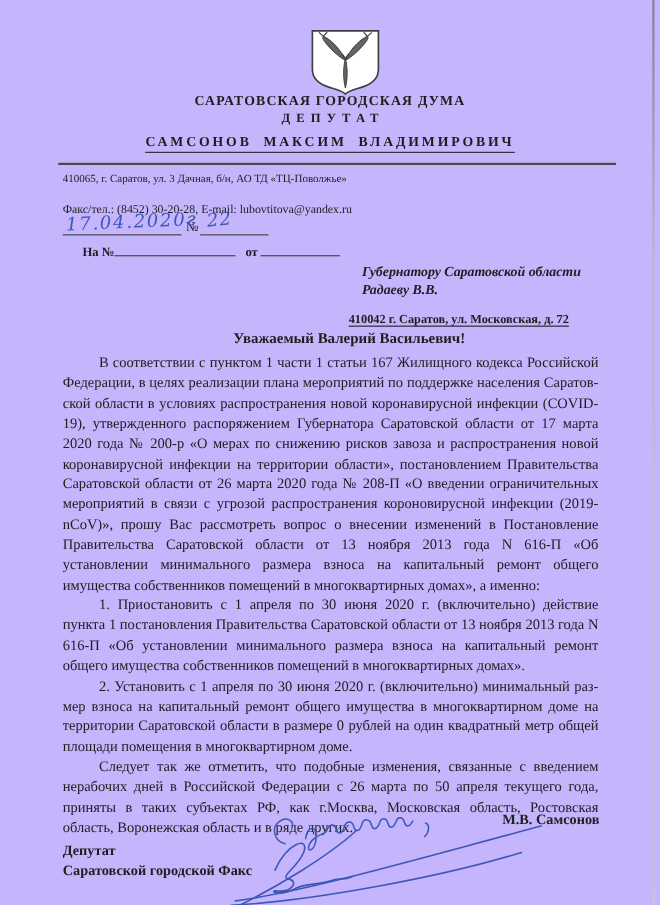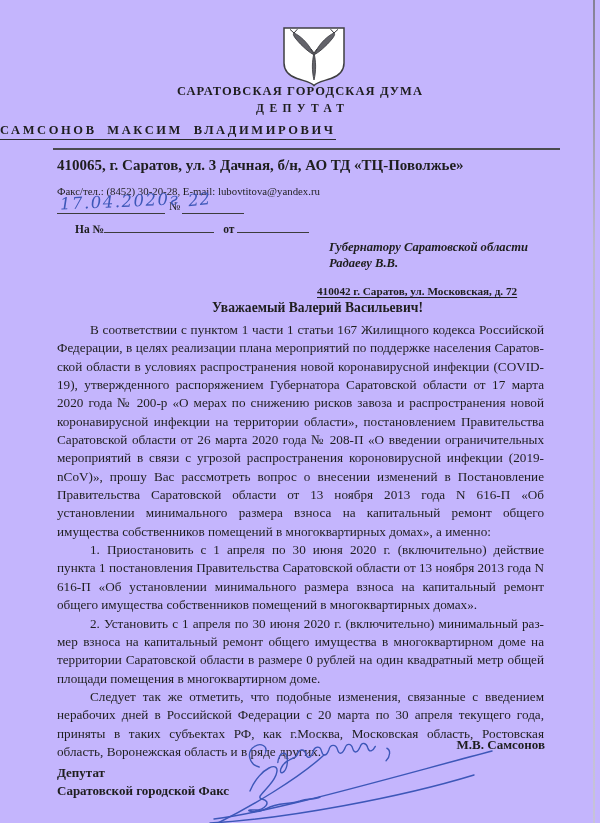--- a/index.html
+++ b/index.html
@@ -7,26 +7,26 @@
         font-family:"Liberation Serif", serif;color:#1e1e1e;}
   .edge{position:absolute;top:0;right:5px;width:2px;height:823px;
         background:linear-gradient(#6f6f73,#b9b9bd 30%,#c7c7cb);opacity:.75;}
 
   
   .crest{position:absolute;left:281px;top:26px;width:66px;height:62px;}
   .org{position:absolute;left:0;right:0;top:84px;text-align:center;
        font-weight:bold;font-size:12.5px;letter-spacing:1.1px;}
   .role{position:absolute;left:0;right:0;top:102px;text-align:center;
         font-weight:bold;font-size:11.5px;letter-spacing:5.5px;text-indent:5.5px;}
-  .name{position:absolute;left:0;right:0;top:120px;}
+  .name{position:absolute;left:0;right:0;top:120px;text-align:center;}
   .name span{font-weight:bold;font-size:12.5px;letter-spacing:2.6px;word-spacing:5px;
              border-bottom:1.4px solid #2a2a2a;padding-bottom:2px;}
   .rule{position:absolute;left:53px;top:148px;width:507px;height:2px;background:#4a4a4e;}
 
-  .contact1{position:absolute;left:57px;top:157px;font-size:15px;font-weight:bold;}
+  .contact1{position:absolute;left:57px;top:157px;font-size:10px;}
   .contact2{position:absolute;left:57px;top:170px;font-size:10.8px;margin-top:15px;}
 
   
   .blank{position:absolute;border-bottom:1.2px solid #3c3c3c;height:1px;}
   .b1{left:57px;top:212px;width:108px;}
   .b2{left:182px;top:212px;width:62px;}
   .nosign{position:absolute;left:169px;top:199px;font-size:12px;}
   .hand{position:absolute;font-family:"DejaVu Serif", serif;font-style:italic;
         color:var(--ink,#3d57b8);}
   .hd-date{left:60px;top:192px;font-size:16.5px;letter-spacing:1.5px;transform:rotate(-2.5deg);}
@@ -107,21 +107,21 @@
     <div class="r2">Радаеву В.В.</div>
     <div class="r3">410042  г. Саратов, ул. Московская, д. 72</div>
   </div>
 
   <div class="salutation">Уважаемый Валерий Васильевич!</div>
 
   <div class="body">
     <p>В соответствии с пунктом 1 части 1 статьи 167 Жилищного кодекса Российской Федерации, в целях реализации плана мероприятий по поддержке населения Саратов­ской области в условиях распространения новой коронавирусной инфекции (COVID-19), утвержденного распоряжением Губернатора Саратовской области от 17 марта 2020 года № 200-р «О мерах по снижению рисков завоза и распространения новой коронави­русной инфекции на территории области», постановлением Правительства Саратовской области от 26 марта 2020 года № 208-П «О введении ограничительных мероприятий в связи с угрозой распространения короновирусной инфекции (2019-nCoV)», прошу Вас рассмотреть вопрос о внесении изменений в Постановление Правительства Саратов­ской области от 13 ноября 2013 года N 616-П «Об установлении минимального размера взноса на капитальный ремонт общего имущества собственников помещений в много­квартирных домах», а именно:</p>
     <p>1. Приостановить с 1 апреля по 30 июня 2020 г. (включительно) действие пункта 1 постановления Правительства Саратовской области от 13 ноября 2013 года N 616-П «Об установлении минимального размера взноса на капитальный ремонт общего иму­щества собственников помещений в многоквартирных домах».</p>
     <p>2. Установить с 1 апреля по 30 июня 2020 г. (включительно) минимальный раз­мер взноса на капитальный ремонт общего имущества в многоквартирном доме на тер­ритории Саратовской области в размере 0 рублей на один квадратный метр общей площади помещения в многоквартирном доме.</p>
-    <p>Следует так же отметить, что подобные изменения, связанные с введением нера­бочих дней в Российской Федерации с 20 марта по 30 апреля текущего года, приняты в таких субъектах РФ, как г.Москва, Московская область, Ростовская область, Воронеж­ская область и в ряде других.</p>
+    <p>Следует так же отметить, что подобные изменения, связанные с введением нера­бочих дней в Российской Федерации с 26 марта по 50 апреля текущего года, приняты в таких субъектах РФ, как г.Москва, Московская область, Ростовская область, Воронеж­ская область и в ряде других.</p>
   </div>
 
   <svg class="inkart closing" viewBox="0 0 190 42" aria-label="С уважением,">
     <path d="M16,30 C6,27 3,13 13,8 C20,4 27,9 24,15"></path>
     <path d="M36,27 C38,17 45,15 46,21 C47,27 45,36 40,38 C36,39 38,30 47,26 C52,23 55,24 57,21 C59,15 65,14 66,20 C67,26 71,26 74,19 C76,13 82,13 83,19 C84,25 88,25 91,18 C93,12 99,13 100,19 C101,25 105,24 108,18 C110,13 115,13 116,19 C117,25 121,24 124,18 C126,13 131,14 132,20 C133,25 137,24 140,19"></path>
     <path d="M152,22 C156,24 155,31 150,35"></path>
   </svg>
 
   <svg class="inkart signature" viewBox="0 0 292 78" aria-label="М.В. Самсонов">
     <path d="M44,46 C54,22 76,14 70,30 C65,43 48,52 56,54 C66,56 60,66 46,65 C38,64 46,70 60,64"></path>

